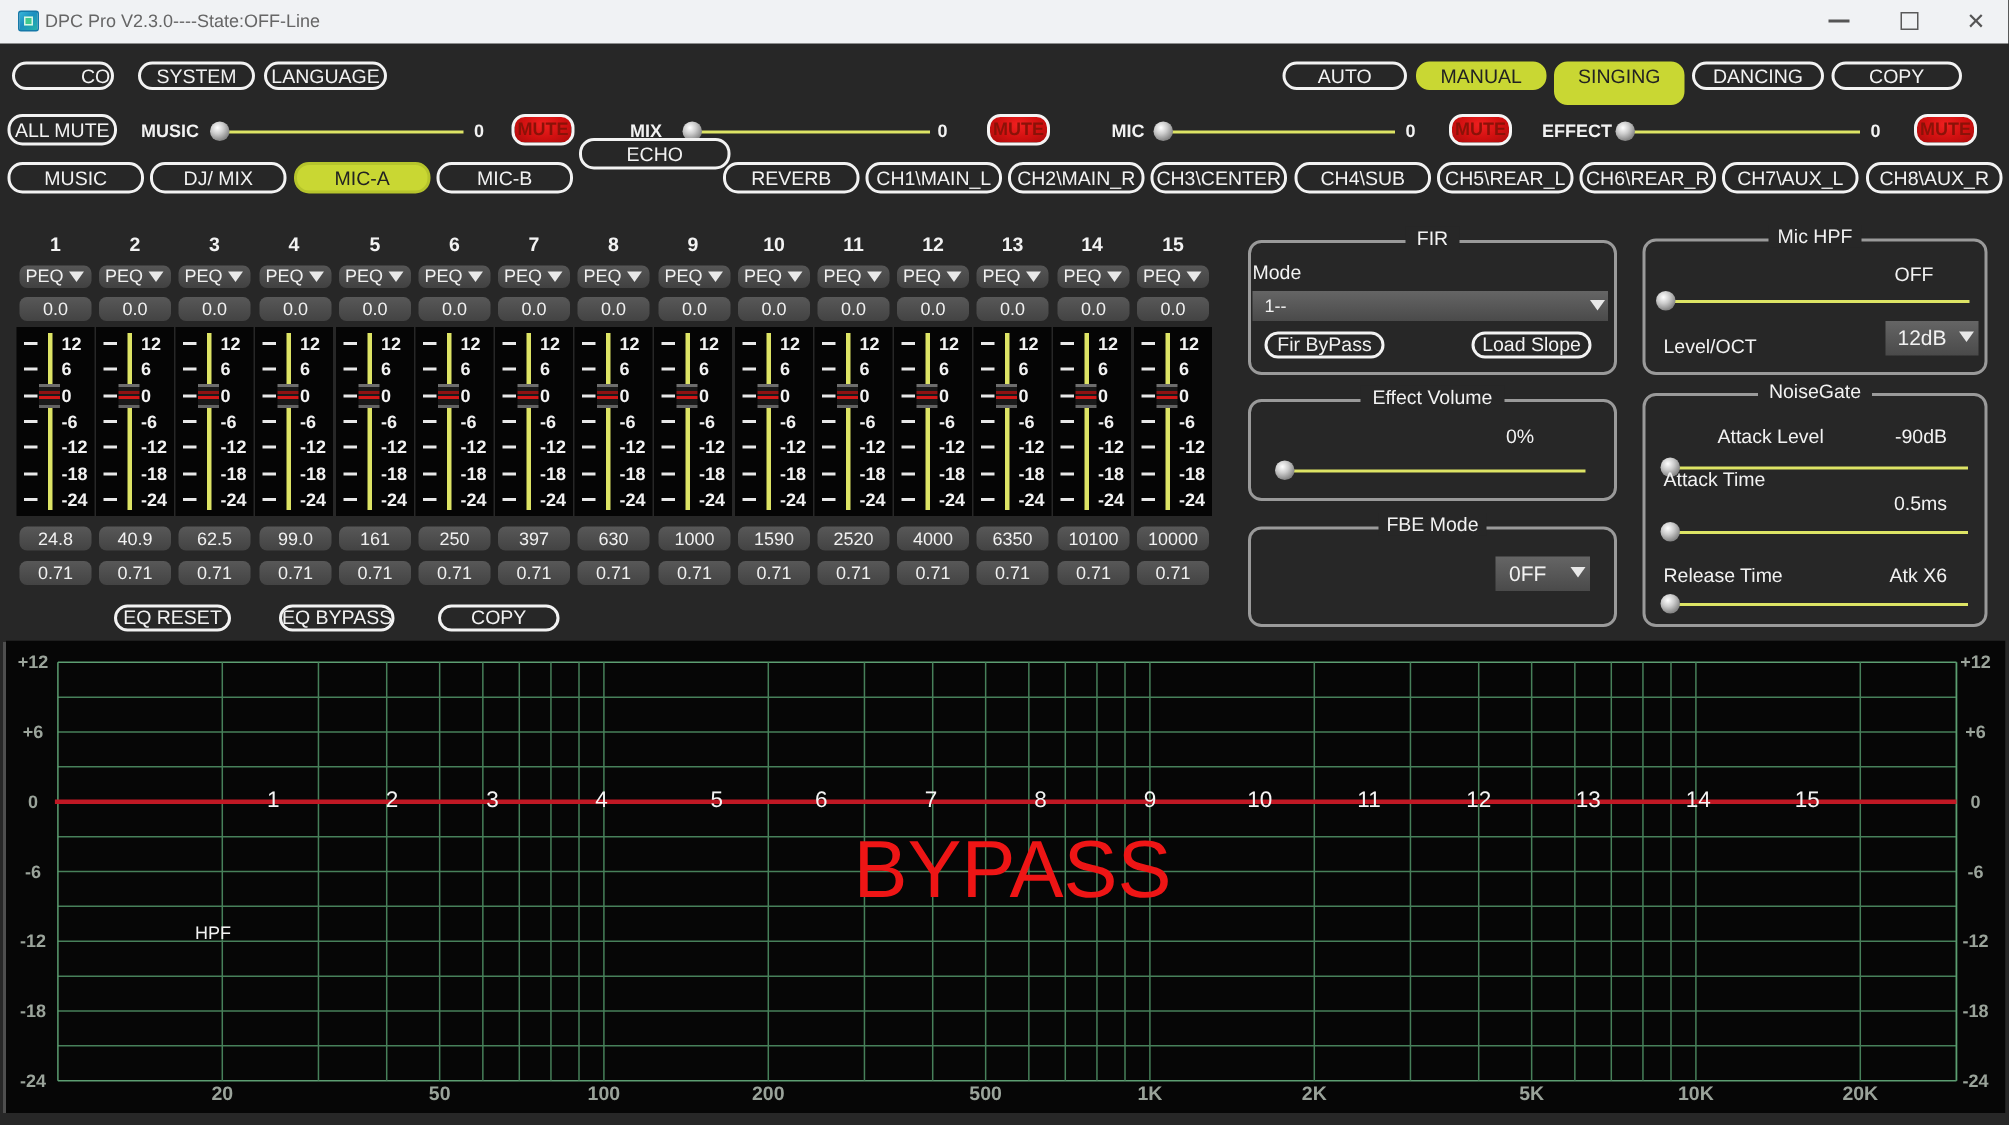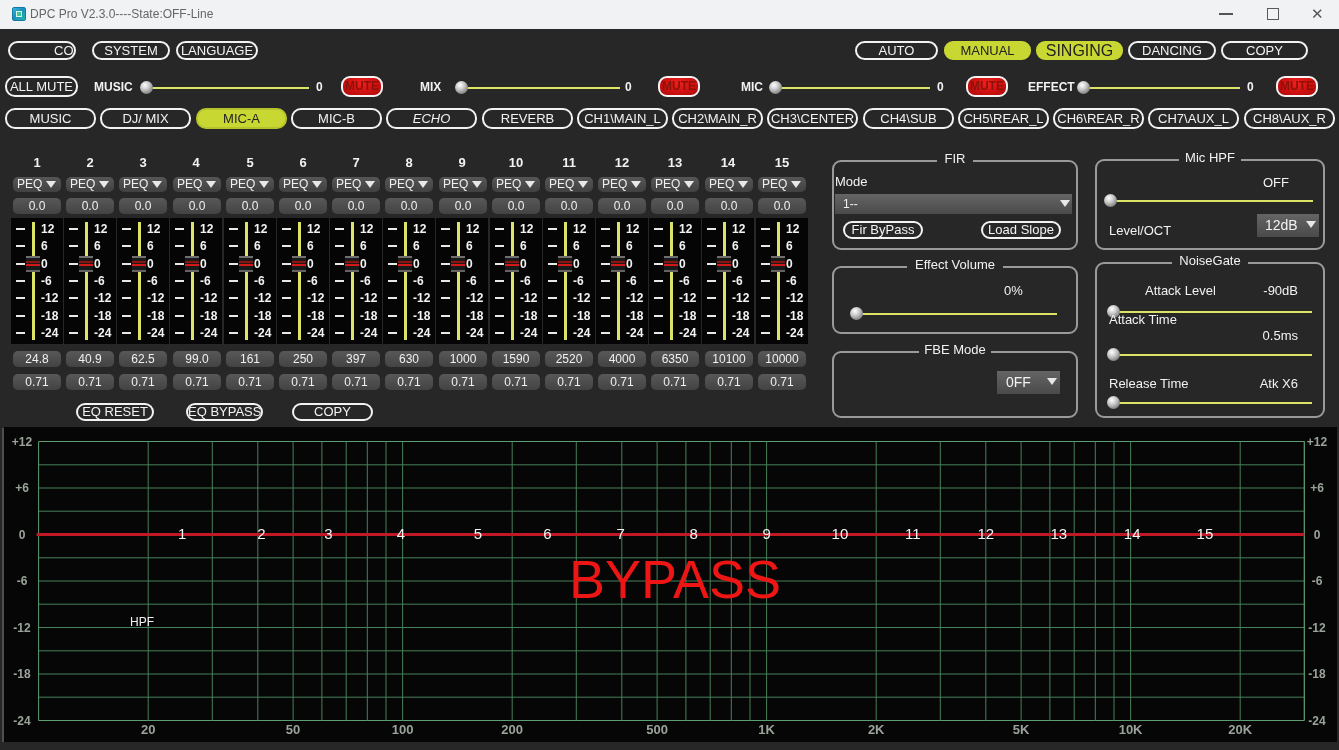--- a/index.html
+++ b/index.html
@@ -38,21 +38,21 @@
   </div>
 <div class="abs title-txt">DPC Pro V2.3.0----State:OFF-Line</div>
 <div class="abs" style="left:1219px;top:13px;width:14px;height:2px;background:#555;"></div>
 <div class="abs" style="left:1267px;top:8px;width:12px;height:12px;border:1px solid #5a5a5a;"></div>
 <div class="abs" style="left:1311px;top:5px;font-size:15px;color:#555;">✕</div>
 <div class="abs btn" style="left:8px;top:41px;width:68px;height:19px;font-size:13px;line-height:15px;padding-left:44px;">CONNECT</div>
 <div class="abs btn" style="left:92px;top:41px;width:78px;height:19px;font-size:13px;line-height:15px;">SYSTEM</div>
 <div class="abs btn" style="left:176px;top:41px;width:82px;height:19px;font-size:13px;line-height:15px;">LANGUAGE</div>
 <div class="abs btn" style="left:855px;top:41px;width:83px;height:19px;font-size:13px;line-height:15px;">AUTO</div>
 <div class="abs btn-lime" style="left:944px;top:41px;width:87px;height:19px;font-size:13px;line-height:15px;">MANUAL</div>
-<div class="abs btn-lime" style="left:1036px;top:41px;width:87px;height:19px;font-size:16px;line-height:15px;">SINGING</div>
+<div class="abs btn-lime" style="left:1036px;top:41px;width:87px;height:29px;font-size:13px;line-height:15px;">SINGING</div>
 <div class="abs btn" style="left:1128px;top:41px;width:88px;height:19px;font-size:13px;line-height:15px;">DANCING</div>
 <div class="abs btn" style="left:1221px;top:41px;width:87px;height:19px;font-size:13px;line-height:15px;">COPY</div>
 <div class="abs btn" style="left:5px;top:76px;width:73px;height:21px;font-size:13px;line-height:17px;">ALL MUTE</div>
 <div class="abs slab" style="left:94px;top:80px;width:50px;text-align:left;">MUSIC</div>
 <div class="abs track" style="left:144px;top:87px;width:165px;"></div>
 <div class="abs ball" style="left:140px;top:81px;"></div>
 <div class="abs slab" style="left:316px;top:80px;">0</div>
 <div class="abs mute" style="left:341px;top:76px;">MUTE</div>
 <div class="abs slab" style="left:420px;top:80px;width:40px;text-align:left;">MIX</div>
 <div class="abs track" style="left:459px;top:87px;width:161px;"></div>
@@ -66,21 +66,21 @@
 <div class="abs mute" style="left:966px;top:76px;">MUTE</div>
 <div class="abs slab" style="left:1028px;top:80px;width:50px;text-align:left;">EFFECT</div>
 <div class="abs track" style="left:1081px;top:87px;width:159px;"></div>
 <div class="abs ball" style="left:1077px;top:81px;"></div>
 <div class="abs slab" style="left:1247px;top:80px;">0</div>
 <div class="abs mute" style="left:1276px;top:76px;">MUTE</div>
 <div class="abs tab" style="left:5px;top:108px;width:91px;">MUSIC</div>
 <div class="abs tab" style="left:100px;top:108px;width:91px;">DJ/ MIX</div>
 <div class="abs tab-lime" style="left:196px;top:108px;width:91px;">MIC-A</div>
 <div class="abs tab" style="left:291px;top:108px;width:91px;">MIC-B</div>
-<div class="abs tab" style="left:386px;top:108px;width:91px;font-style:italic;">ECHO</div>
+<div class="abs tab" style="left:386px;top:92px;width:101px;">ECHO</div>
 <div class="abs tab" style="left:482px;top:108px;width:91px;">REVERB</div>
 <div class="abs tab" style="left:577px;top:108px;width:91px;">CH1\MAIN_L</div>
 <div class="abs tab" style="left:672px;top:108px;width:91px;">CH2\MAIN_R</div>
 <div class="abs tab" style="left:767px;top:108px;width:91px;">CH3\CENTER</div>
 <div class="abs tab" style="left:863px;top:108px;width:91px;">CH4\SUB</div>
 <div class="abs tab" style="left:958px;top:108px;width:91px;">CH5\REAR_L</div>
 <div class="abs tab" style="left:1053px;top:108px;width:91px;">CH6\REAR_R</div>
 <div class="abs tab" style="left:1148px;top:108px;width:91px;">CH7\AUX_L</div>
 <div class="abs tab" style="left:1244px;top:108px;width:91px;">CH8\AUX_R</div>
 <div class="abs" style="left:17px;top:155px;width:40px;text-align:center;color:#f2f2f2;font-size:13px;font-weight:bold;">1</div>

